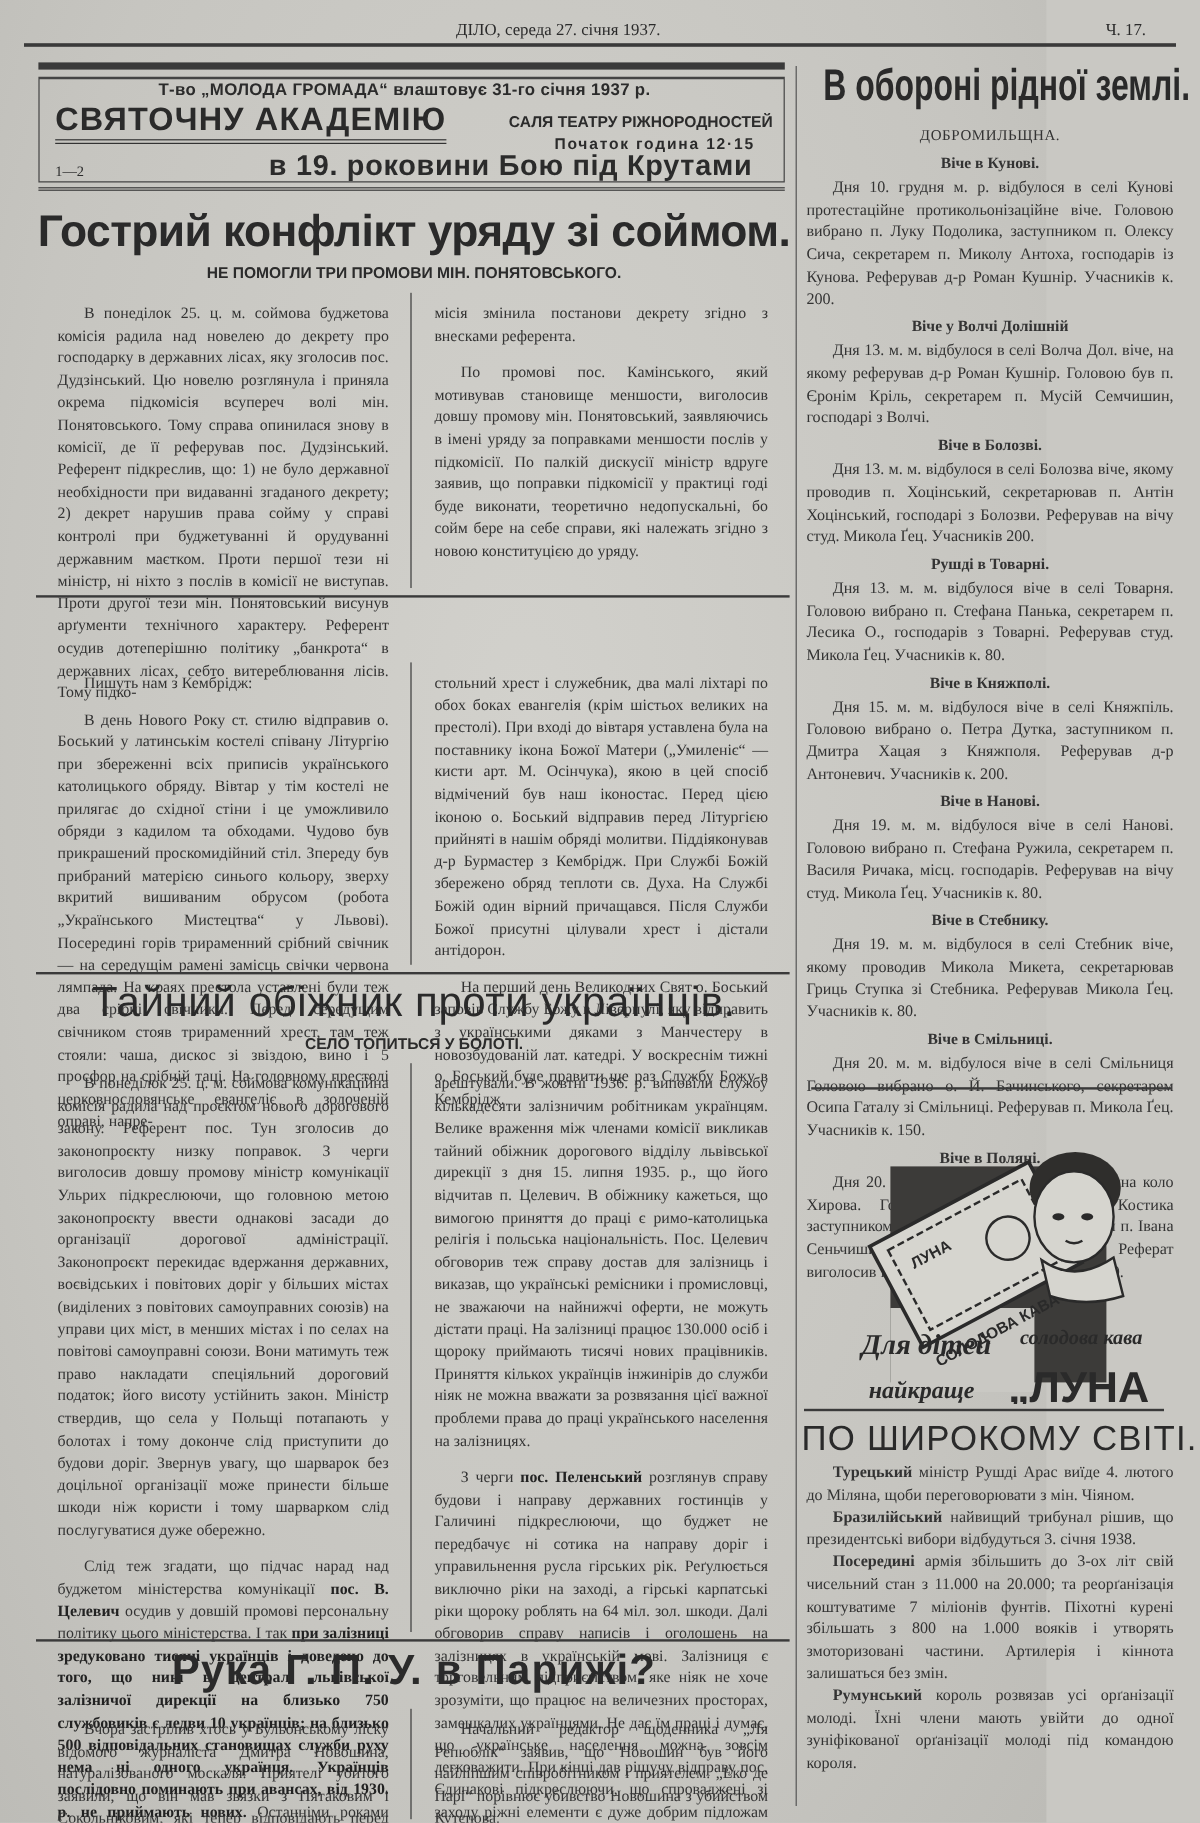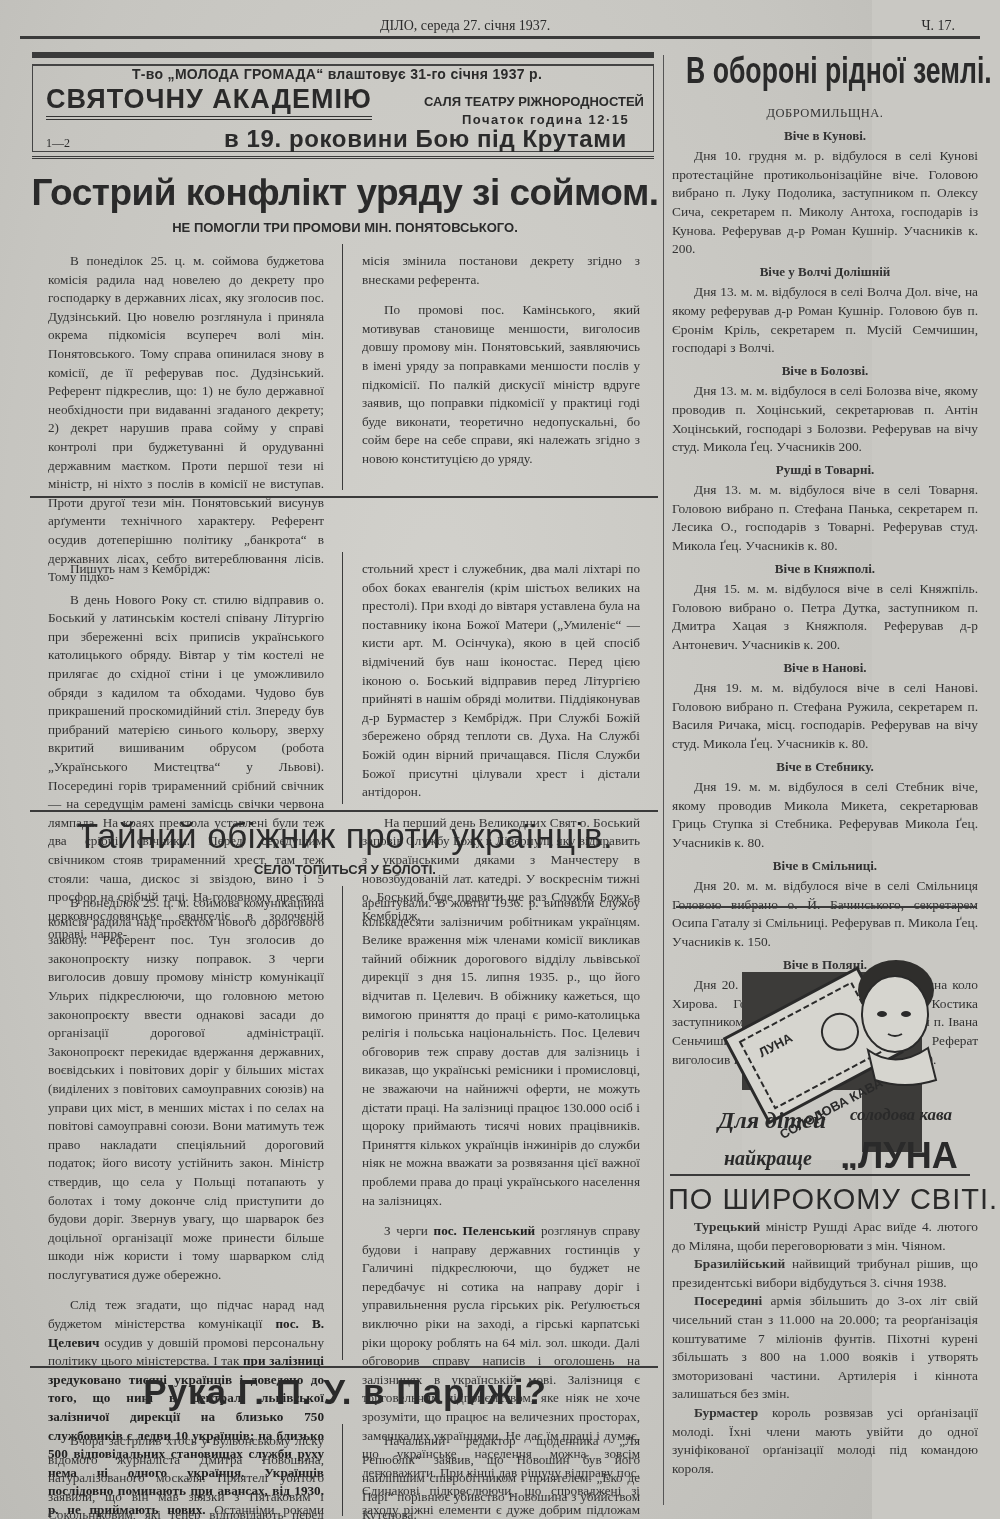--- a/index.html
+++ b/index.html
@@ -181,16 +181,16 @@
   </div>
 
   <div class="rule" style="left:670px; top:1174px; width:300px; height:2px;"></div>
 
   <div class="headline hr2">ПО ШИРОКОМУ СВІТІ.</div>
   <div class="rcol" style="top:1218px;">
     <div id="worldnews">
         <p><b>Турецький</b><span> міністр Рушді Арас виїде 4. лютого до Міляна, щоби переговорювати з мін. Чіяном.</span></p>
         <p><b>Бразилійський</b><span> найвищий трибунал рішив, що президентські вибори відбудуться 3. січня 1938.</span></p>
         <p><b>Посередині</b><span> армія збільшить до 3-ох літ свій чисельний стан з 11.000 на 20.000; та реорґанізація коштуватиме 7 міліонів фунтів. Піхотні курені збільшать з 800 на 1.000 вояків і утворять змоторизовані частини. Артилерія і кіннота залишаться без змін.</span></p>
-        <p><b>Бурмастер</b><span> король розвязав усі орґанізації молоді. Їхні члени мають увійти до одної зуніфікованої орґанізації молоді під командою короля.</span></p>
+        <p><b>Румунський</b><span> король розвязав усі орґанізації молоді. Їхні члени мають увійти до одної зуніфікованої орґанізації молоді під командою короля.</span></p>
       </div>
   </div>
 </div>
 
 </body></html>

